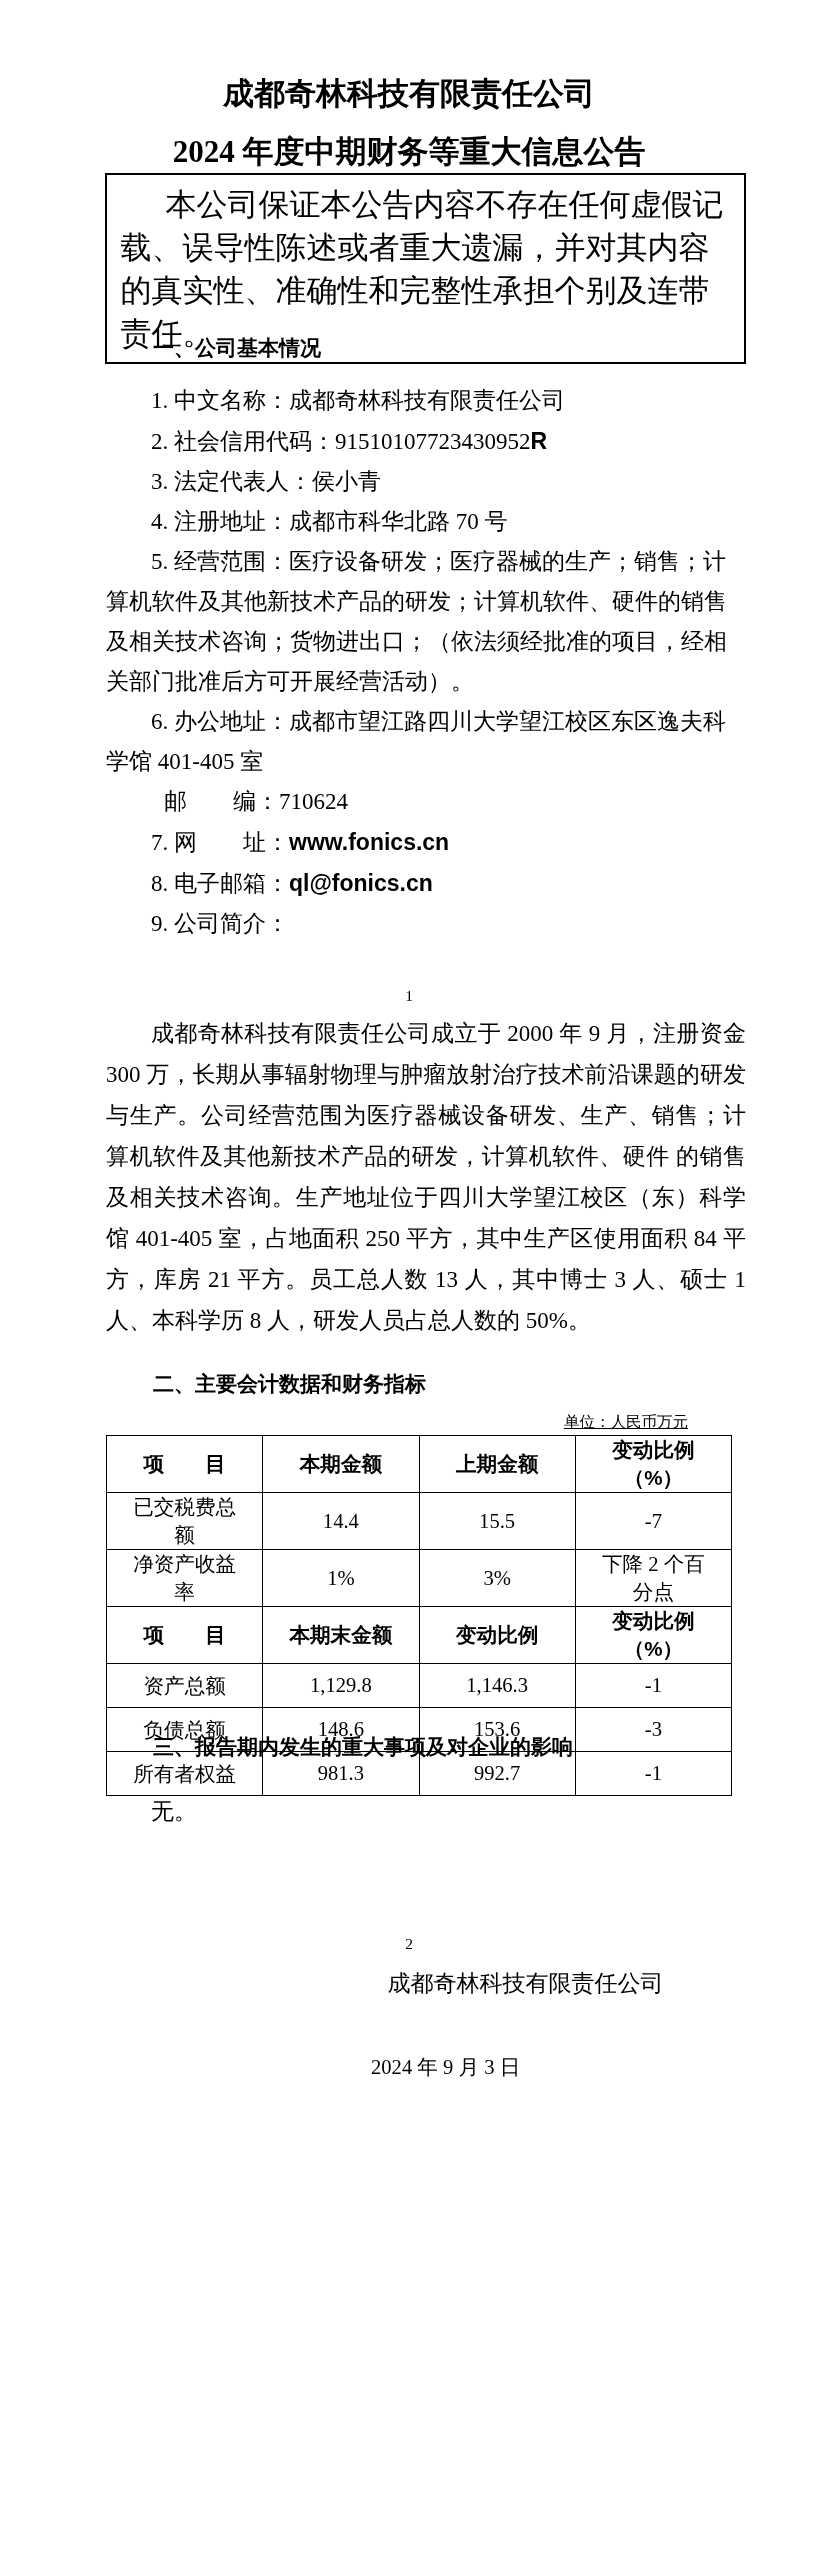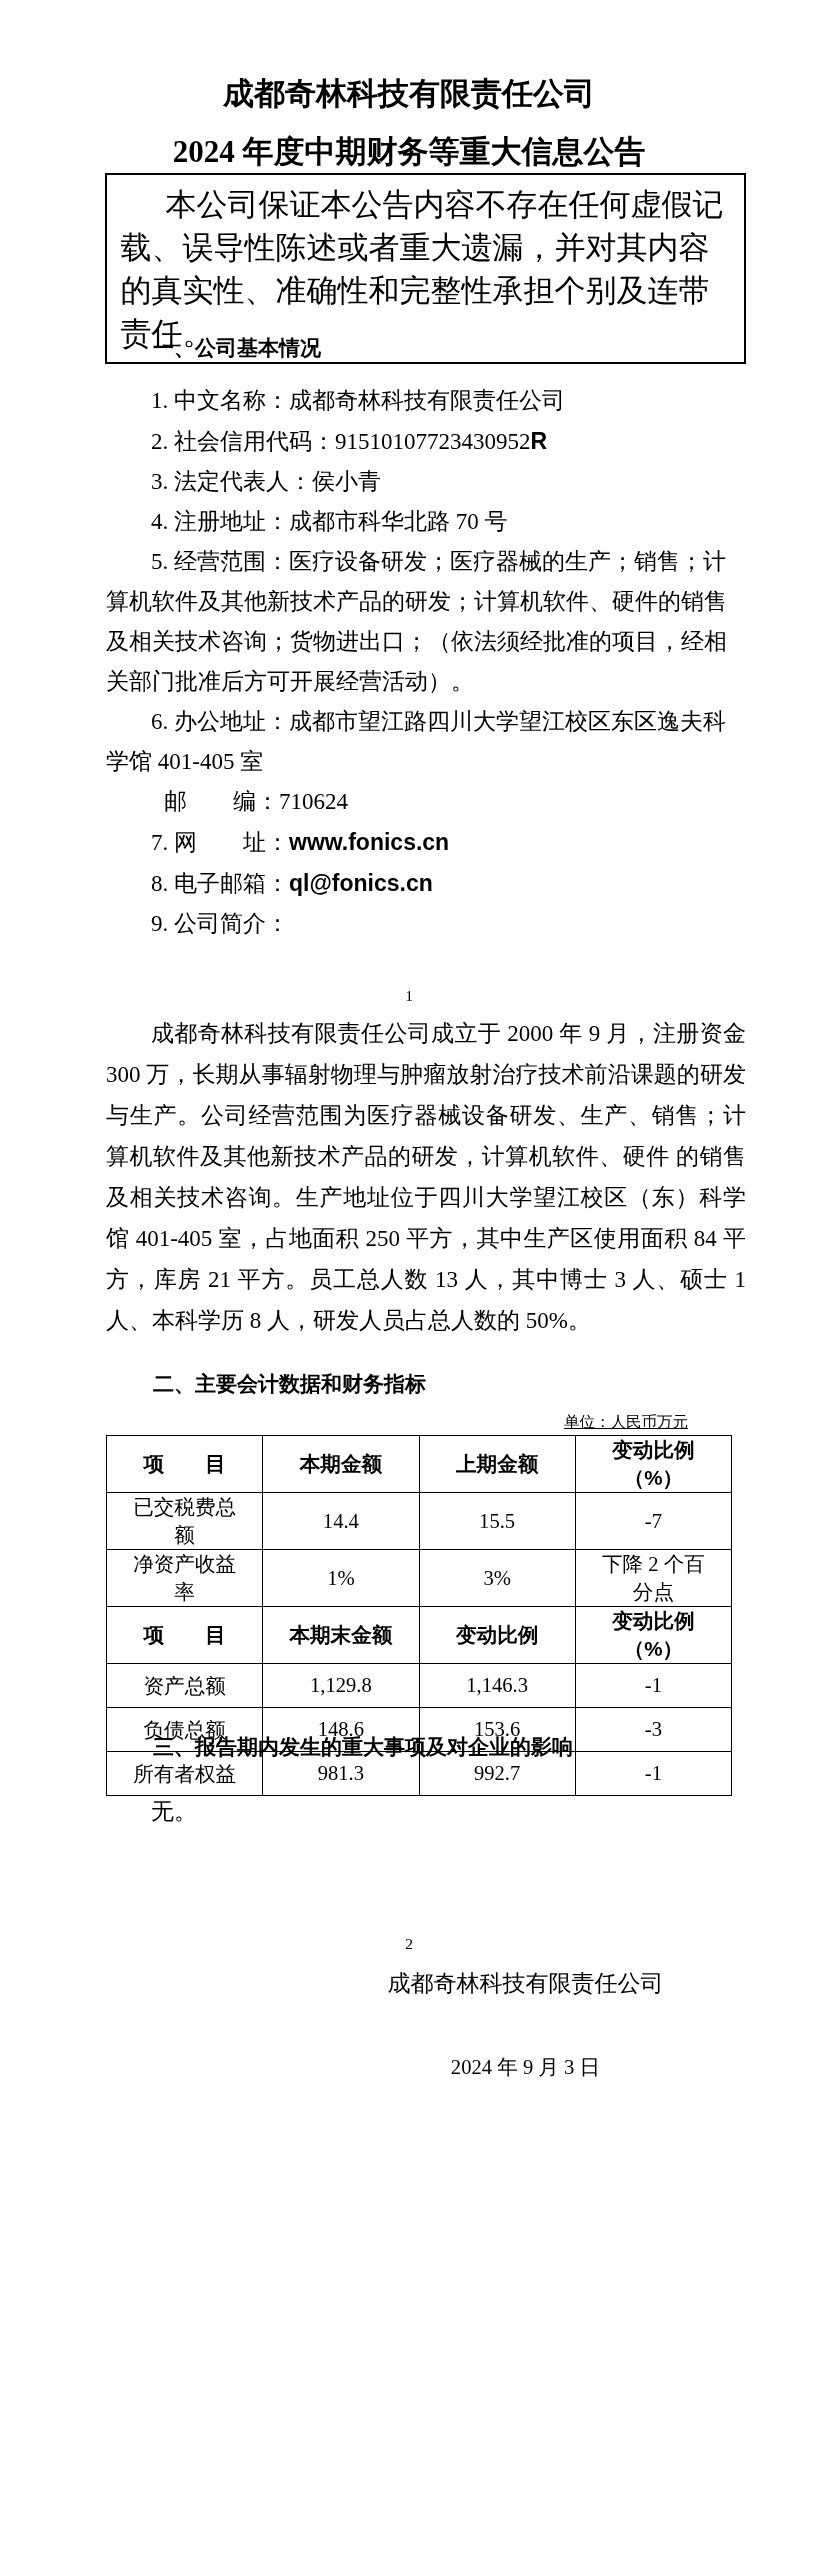--- a/index.html
+++ b/index.html
@@ -111,21 +111,20 @@
     text-indent: 45px;
   }
 
   .sig-company {
     left: 371px; top: 1968px; width: 309px;
     text-align: center;
     font-size: 23px;
   }
   .sig-date {
     left: 371px; top: 2053px; width: 309px;
-    text-align: center;
     font-size: 20.6px;
   }
 </style>
 </head>
 <body>
 
 <div class="page">
 
   <div class="abs doc-title">
     <div>成都奇林科技有限责任公司</div>

